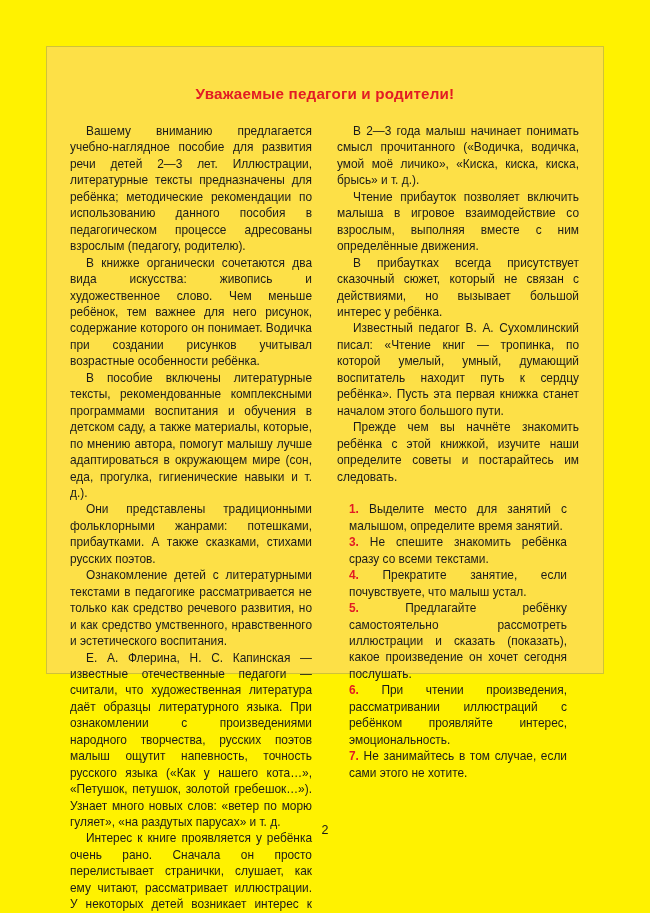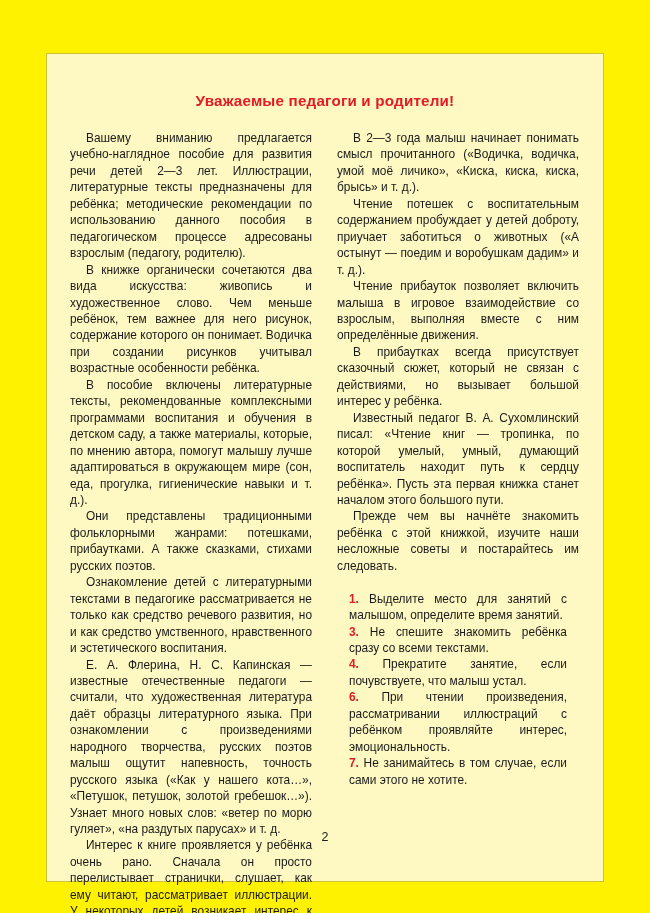--- a/index.html
+++ b/index.html
@@ -9,24 +9,24 @@
   body {
     width: 650px;
     height: 913px;
     background: #FFF200;
     font-family: "Liberation Sans", sans-serif;
     overflow: hidden;
   }
   .page-frame {
     position: absolute;
     left: 47px;
-    top: 54px;
+    top: 47px;
     width: 556px;
-    height: 827px;
-    background: #fef9c3;
+    height: 626px;
+    background: #fde047;
     box-sizing: border-box;
     box-shadow: 0 0 0 1px #cfc23a;
   }
   .page-inner {
     position: absolute;
     left: 23px;
     top: 0;
     width: 510px;
     height: 819px;
   }
@@ -108,30 +108,30 @@
         <p class="body-text">В книжке органически сочетаются два вида искусства: живопись и художественное слово. Чем меньше ребёнок, тем важнее для него рисунок, содержание которого он понимает. Водичка при создании рисунков учитывал возрастные особенности ребёнка.</p>
         <p class="body-text">В пособие включены литературные тексты, рекомендованные комплексными программами воспитания и обучения в детском саду, а также материалы, которые, по мнению автора, помогут малышу лучше адаптироваться в окружающем мире (сон, еда, прогулка, гигиенические навыки и т. д.).</p>
         <p class="body-text">Они представлены традиционными фольклорными жанрами: потешками, прибаутками. А также сказками, стихами русских поэтов.</p>
         <p class="body-text">Ознакомление детей с литературными текстами в педагогике рассматривается не только как средство речевого развития, но и как средство умственного, нравственного и эстетического воспитания.</p>
         <p class="body-text">Е. А. Флерина, Н. С. Капинская — известные отечественные педагоги — считали, что художественная литература даёт образцы литературного языка. При ознакомлении с произведениями народного творчества, русских поэтов малыш ощутит напевность, точность русского языка («Как у нашего кота…», «Петушок, петушок, золотой гребешок…»). Узнает много новых слов: «ветер по морю гуляет», «на раздутых парусах» и т. д.</p>
         <p class="body-text">Интерес к книге проявляется у ребёнка очень рано. Сначала он просто перелистывает странички, слушает, как ему читают, рассматривает иллюстрации. У некоторых детей возникает интерес к буквам, поэтому в книге они крупные. Советуем этот момент не оставлять без внимания.</p>
       </div>
 
       <div class="col">
         <p class="body-text">В 2—3 года малыш начинает понимать смысл прочитанного («Водичка, водичка, умой моё личико», «Киска, киска, киска, брысь» и т. д.).</p>
-        <p class="body-text">Чтение потешек с воспитательным содержанием пробуждает у детей доброту, приучает заботиться о животных («А остынут — поедим и воробушкам дадим» и т. д.).</p>
         <p class="body-text">Чтение прибауток позволяет включить малыша в игровое взаимодействие со взрослым, выполняя вместе с ним определённые движения.</p>
         <p class="body-text">В прибаутках всегда присутствует сказочный сюжет, который не связан с действиями, но вызывает большой интерес у ребёнка.</p>
         <p class="body-text">Известный педагог В. А. Сухомлинский писал: «Чтение книг — тропинка, по которой умелый, умный, думающий воспитатель находит путь к сердцу ребёнка». Пусть эта первая книжка станет началом этого большого пути.</p>
-        <p class="body-text">Прежде чем вы начнёте знакомить ребёнка с этой книжкой, изучите наши несложные советы и постарайтесь им следовать.</p>
+        <p class="body-text">Прежде чем вы начнёте знакомить ребёнка с этой книжкой, изучите наши определите советы и постарайтесь им следовать.</p>
 
         <ol class="advice-list">
           <li><span class="num">1.</span> <span>Выделите место для занятий с малышом, определите время занятий.</span></li>
           <li><span class="num">3.</span> <span>Не спешите знакомить ребёнка сразу со всеми текстами.</span></li>
           <li><span class="num">4.</span> <span>Прекратите занятие, если почувствуете, что малыш устал.</span></li>
+          <li><span class="num">5.</span> <span>Предлагайте ребёнку самостоятельно рассмотреть иллюстрации и сказать (показать), какое произведение он хочет сегодня послушать.</span></li>
           <li><span class="num">6.</span> <span>При чтении произведения, рассматривании иллюстраций с ребёнком проявляйте интерес, эмоциональность.</span></li>
           <li><span class="num">7.</span> <span>Не занимайтесь в том случае, если сами этого не хотите.</span></li>
           <li> </li>
         </ol>
       </div>
 
     </div>
 
     <div class="page-number">2</div>
 

